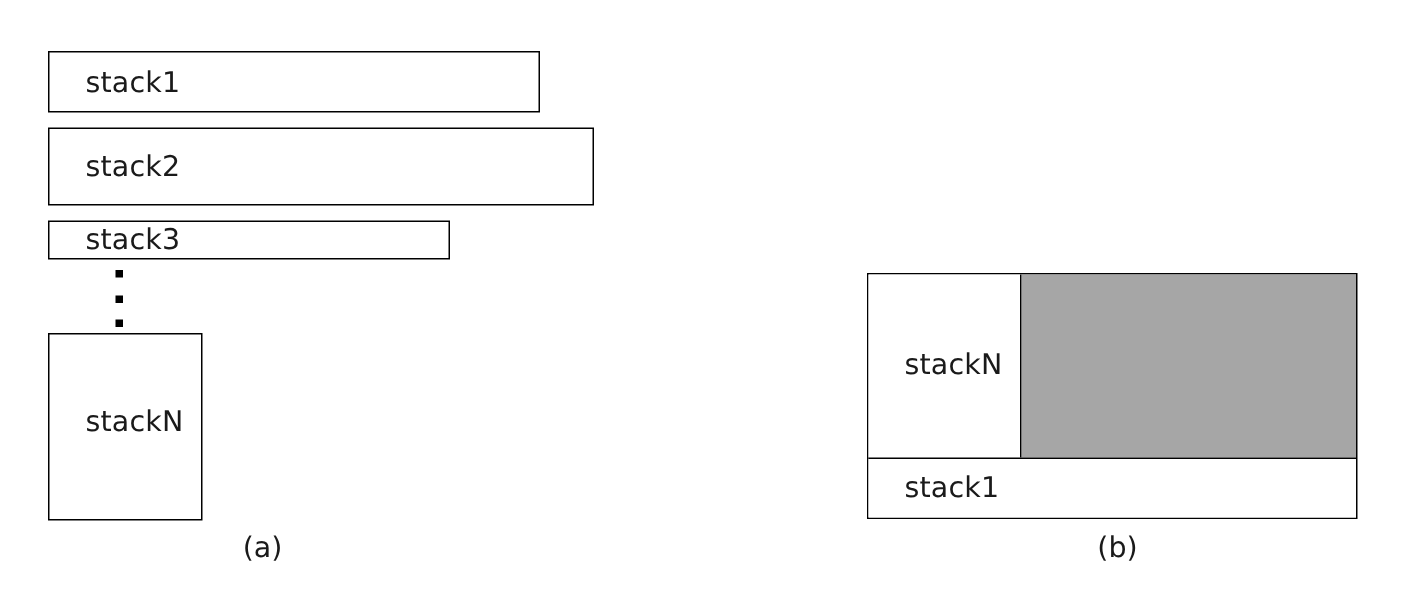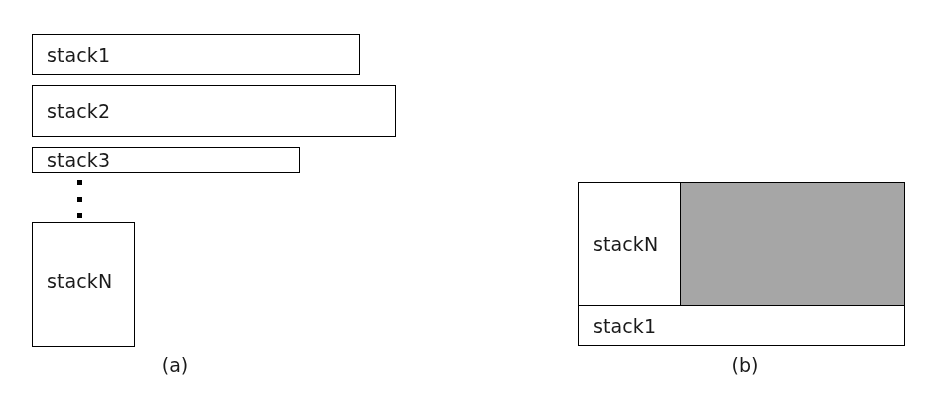--- a/index.html
+++ b/index.html
@@ -26,21 +26,21 @@
 
   
   .box {
     position: absolute;
     box-sizing: border-box;
     border: 1.4px solid #000000;
     background: #ffffff;
   }
   .box-label {
     position: absolute;
-    left: 14px;
+    left: 24px;
     font-size: 19px;
     line-height: 1;
     color: #1a1a1a;
     white-space: nowrap;
     letter-spacing: 0.1px;
   }
 
   
   #panel-a { position: absolute; left: 0; top: 0; width: 460px; height: 403px; }
 

